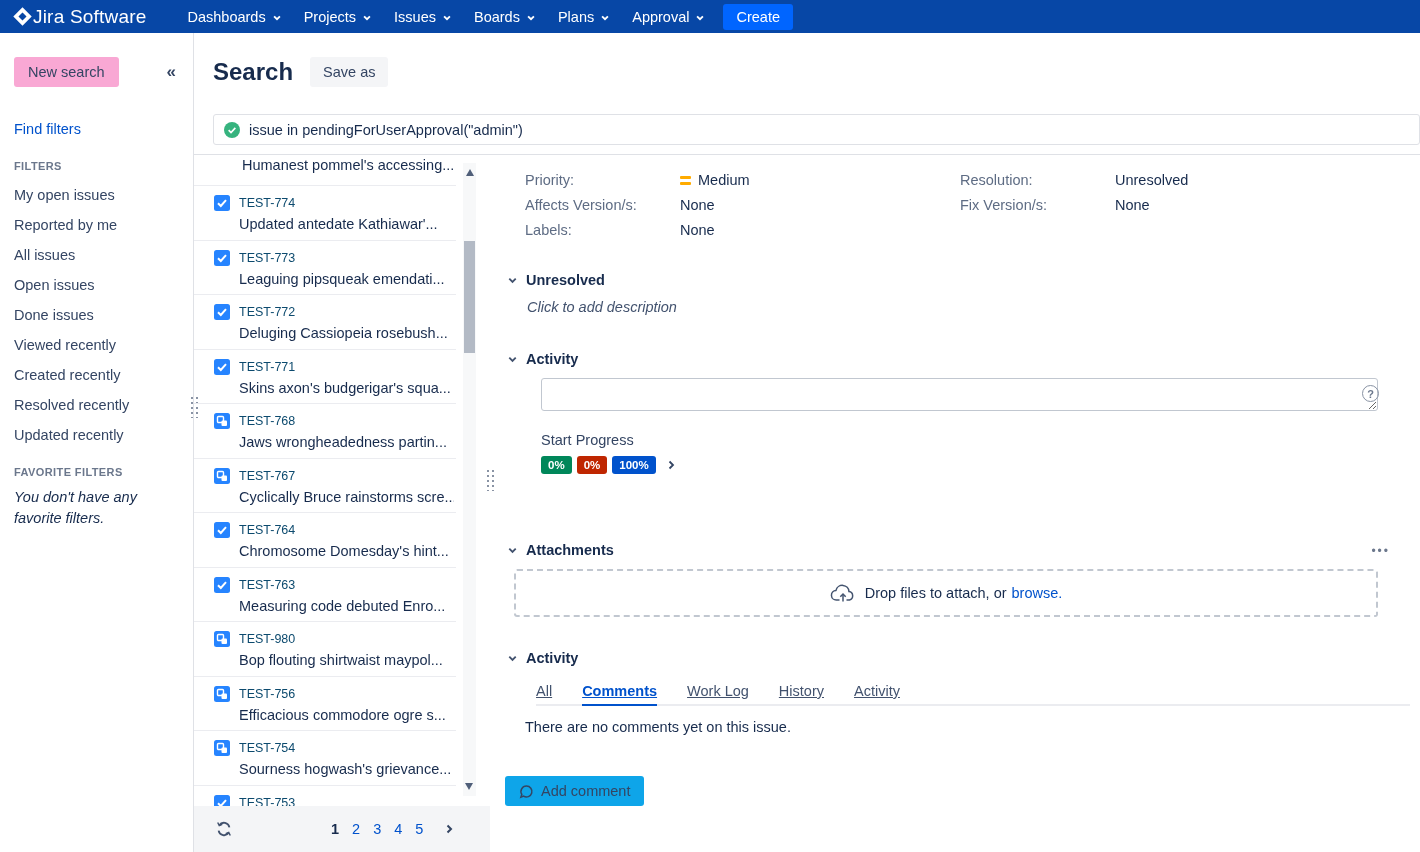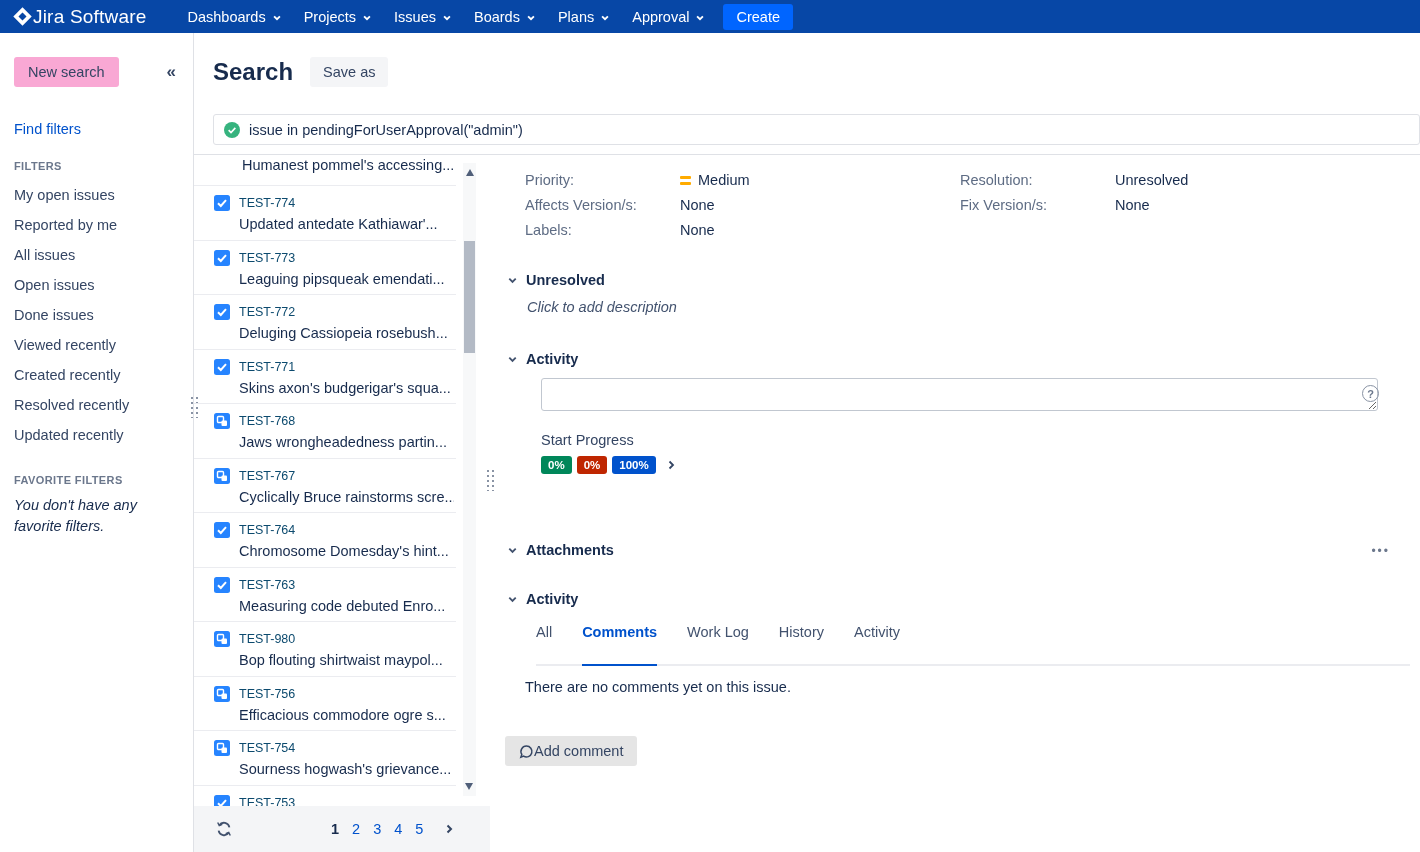--- a/index.html
+++ b/index.html
@@ -20,21 +20,21 @@
 
   
   .sidebar { width:194px; flex-shrink:0; border-right:1px solid #DFE1E6; padding:24px 14px 0 14px; position:relative; }
   .new-search-row { display:flex; justify-content:space-between; align-items:center; }
   .new-search-btn { background:#f9a8d4; color:#344563; font-size:14.5px; padding:7px 14px; border-radius:3px; border:none; font-family:inherit; cursor:pointer; }
   .collapse-glyph { color:#344563; font-size:17px; font-weight:bold; cursor:pointer; padding-right:3px; }
   .find-filters { display:block; color:#0052CC; font-size:14.5px; margin-top:34px; text-decoration:none; cursor:pointer; }
   .side-heading { margin-top:23px; font-size:11px; font-weight:bold; color:#6B778C; letter-spacing:.4px; }
   .filter-list { list-style:none; margin-top:8px; }
   .filter-list li { font-size:14.5px; color:#344563; line-height:30px; cursor:pointer; white-space:nowrap; }
-  .fav-heading { margin-top:24px; }
+  .fav-heading { margin-top:16px; }
   .fav-empty { margin-top:9px; font-style:italic; font-size:14.5px; color:#172B4D; line-height:21px; width:125px; }
   .drag-dots { width:8px; height:22px;
     background-image: radial-gradient(circle at 2px 2px, #8993A4 1.1px, transparent 1.5px);
     background-size:5px 5px; cursor:col-resize; }
   .sidebar .drag-dots { position:absolute; right:-5px; top:363px; }
 
   
   .content { flex:1; min-width:0; display:flex; flex-direction:column; }
   .search-header { padding:24px 0 0 19px; }
   .title-row { display:flex; align-items:center; gap:17px; }
@@ -100,24 +100,24 @@
   .badge-blue { background:#0052CC; }
   .badge-chev { margin-left:4px; display:flex; color:#344563; cursor:pointer; }
 
   .attach-section { margin-top:68px; }
   .more-dots { position:absolute; right:30px; top:2px; color:#6B778C; font-size:12px; letter-spacing:2px; cursor:pointer; font-weight:normal; }
   .dropzone { margin-top:11px; margin-left:-11px; width:864px; height:48px; border:2px dashed #C1C7D0; border-radius:3px; display:flex; align-items:center; justify-content:center; gap:9px; font-size:14.5px; color:#172B4D; }
   .browse-link { color:#0052CC; text-decoration:none; cursor:pointer; }
 
   .activity-section { margin-top:33px; }
   .tabs { margin-top:17px; margin-left:11px; margin-right:10px; display:flex; gap:30px; border-bottom:2px solid #EBECF0; font-size:14.5px; }
-  .tab { padding-bottom:24px; color:#42526E; cursor:pointer; }
+  .tab { padding-bottom:5px; color:#42526E; cursor:pointer;text-decoration:underline; }
   .tab.active { color:#0052CC; font-weight:bold; border-bottom:2px solid #0052CC; margin-bottom:-2px; }
   .no-comments { margin-top:13px; font-size:14.5px; color:#172B4D; }
-  .add-comment-btn { margin-top:41px; margin-left:-20px; background:#e5e5e5; border:none; border-radius:3px; padding:7px 14px; font-size:14.5px; color:#344563; font-family:inherit; display:flex; align-items:center; cursor:pointer; }
+  .add-comment-btn { margin-top:41px; margin-left:-20px; background:#0ea5e9; border:none; border-radius:3px; padding:7px 14px; font-size:14.5px; color:#344563; font-family:inherit; display:flex; align-items:center; gap:7px; cursor:pointer; }
 </style>
 </head>
 <body>
 
 <div class="navbar">
   <div class="brand">
     <span style="display:flex;">
       <svg width="21" height="21" viewBox="0 0 24 24">
           <path fill="#fff" fill-rule="evenodd" d="M12 1.5 L22.5 12 L12 22.5 L1.5 12 Z M12 7.4 L7.4 12 L12 16.6 L16.6 12 Z"></path>
         </svg>
@@ -446,20 +446,29 @@
         <div class="attach-section">
           <div class="section-header">
             <button class="chev-btn">
               <svg width="11" height="11" viewBox="0 0 12 12" fill="none" stroke="#42526E" stroke-width="2">
                   <path d="M2.5 4 L6 7.5 L9.5 4"></path>
                 </svg>
             </button>
             <span>Attachments</span>
             <span class="more-dots">•••</span>
           </div>
+          <div class="dropzone">
+            <svg width="26" height="20" viewBox="0 0 26 20" fill="none" stroke="#44546F" stroke-width="1.5">
+              <path d="M9.5 17 H6.5 A4.8 4.8 0 0 1 6 7.4 A6.6 6.6 0 0 1 19 8.6 A4.3 4.3 0 0 1 19.5 17 H16.5"></path>
+              <path d="M13 18.5 V11.5"></path>
+              <path d="M10.3 13.8 L13 11 L15.7 13.8"></path>
+            </svg>
+            <span>Drop files to attach, or</span>
+            <a class="browse-link" style="margin-left:-4px;">browse.</a>
+          </div>
         </div>
 
         <div class="activity-section">
           <div class="section-header">
             <button class="chev-btn">
               <svg width="11" height="11" viewBox="0 0 12 12" fill="none" stroke="#42526E" stroke-width="2">
                   <path d="M2.5 4 L6 7.5 L9.5 4"></path>
                 </svg>
             </button>
             <span>Activity</span>

